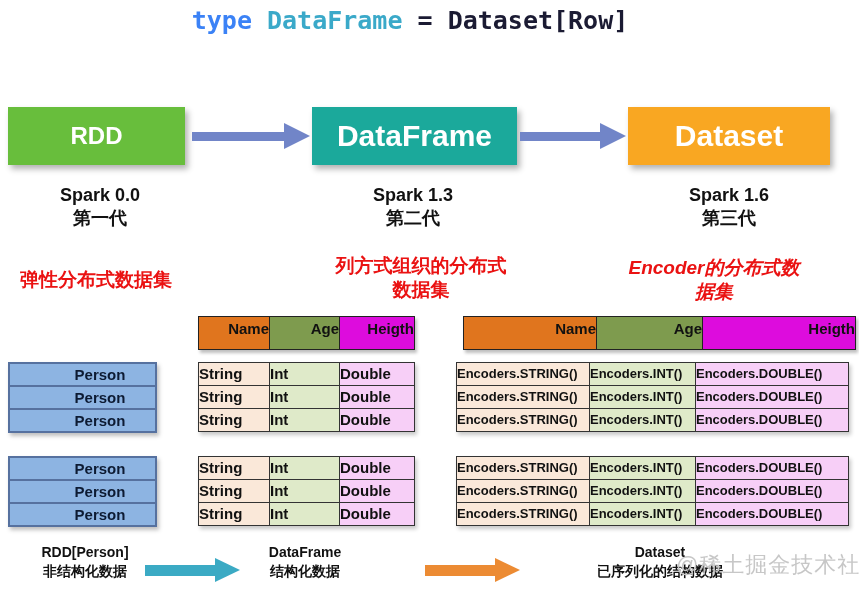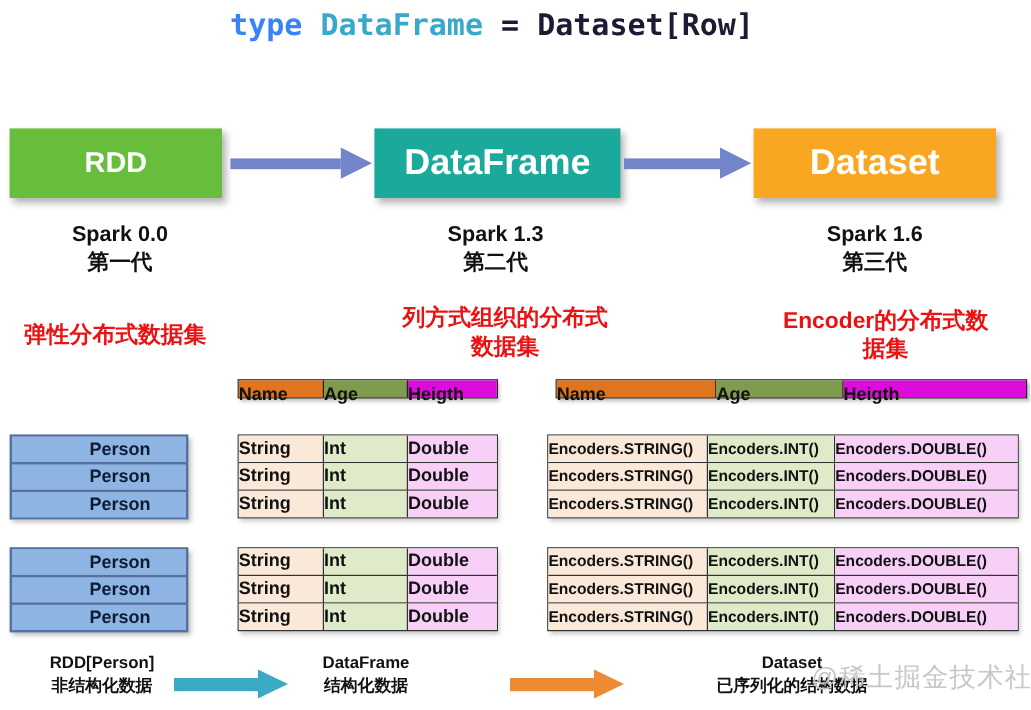--- a/index.html
+++ b/index.html
@@ -44,28 +44,28 @@
   
   .ver{position:absolute;top:184px;width:160px;text-align:center;font-weight:bold;
        font-size:18px;color:#111;line-height:23px;}
   #ver-1{left:20px;} #ver-2{left:333px;} #ver-3{left:649px;}
 
   
   .redlbl{position:absolute;color:#EA1212;font-weight:bold;font-size:19px;
           text-align:center;line-height:24px;}
   #red-1{left:14px;top:268px;width:164px;}
   #red-2{left:330px;top:254px;width:182px;}
-  #red-3{left:640px;top:256px;width:196px;}
+  #red-3{left:616px;top:256px;width:196px;font-style:italic;}
 
   
   .hdr-table{position:absolute;top:316px;display:grid;border:1px solid #222;
              box-shadow:2px 3px 3px rgba(0,0,0,0.25);}
   #hdr-df{left:198px;grid-template-columns:71px 70px 74px;}
   #hdr-ds{left:463px;grid-template-columns:133px 106px 152px;}
-  .hdr-cell{height:14px;line-height:24px;text-align:left;font-weight:600;font-size:15px;
+  .hdr-cell{height:32px;line-height:24px;text-align:right;font-weight:600;font-size:15px;
             color:#111;border-right:1px solid #222;}
   .hdr-cell:last-child{border-right:none;}
   .hdr-name{background:#E0751E;}
   .hdr-age{background:#7E9B4E;}
   .hdr-height{background:#DD0CDD;}
 
   
   .person-table{position:absolute;left:8px;width:145px;border:2px solid #56719f;
                 box-shadow:2px 3px 4px rgba(0,0,0,0.25);}
   .person-row{height:21px;line-height:21px;background:#8DB4E2;text-align:center;

